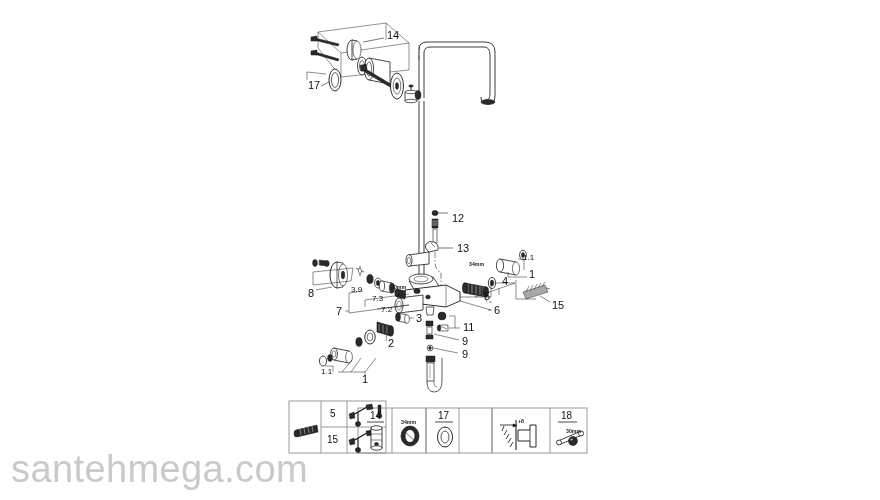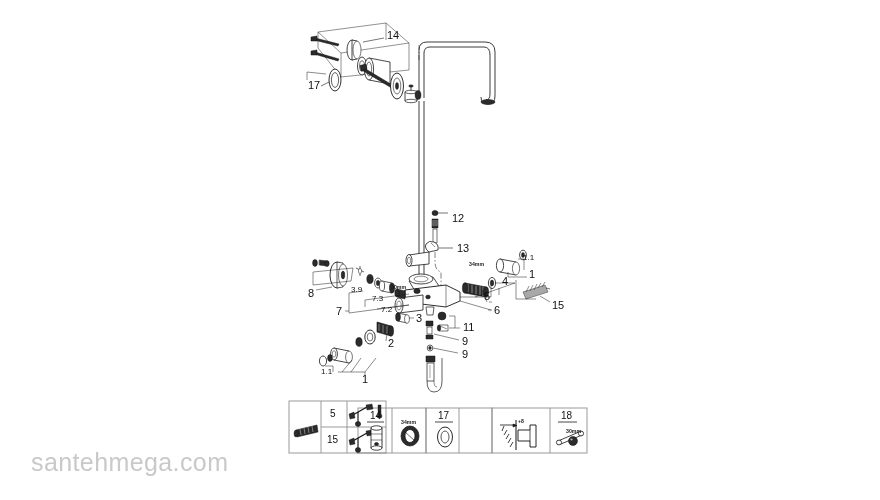--- a/index.html
+++ b/index.html
@@ -37,26 +37,25 @@
     user-select: none;
   }
   .lbl-main { font-size: 11px; }
   .lbl-sub  { font-size: 8px; }
   .lbl-dim  { font-size: 5.2px; font-weight: bold; color: #1a1a1a; }
   .lbl-cell { font-size: 10px; color: #111111; }
   .watermark {
     position: absolute;
     left: 6px;
     top: 448px;
-    font-size: 25px;
+    font-size: 38px;
     letter-spacing: 0.4px;
     color: #c9c9c9;
     font-family: "Liberation Sans", sans-serif;
     user-select: none;
-    margin-left: 20px;
   }
 </style>
 </head>
 <body>
 
 <div id="diagram-root">
 
   <svg id="diagram-svg" viewBox="0 0 880 500">
     <defs>
       <g id="dark-ring">

